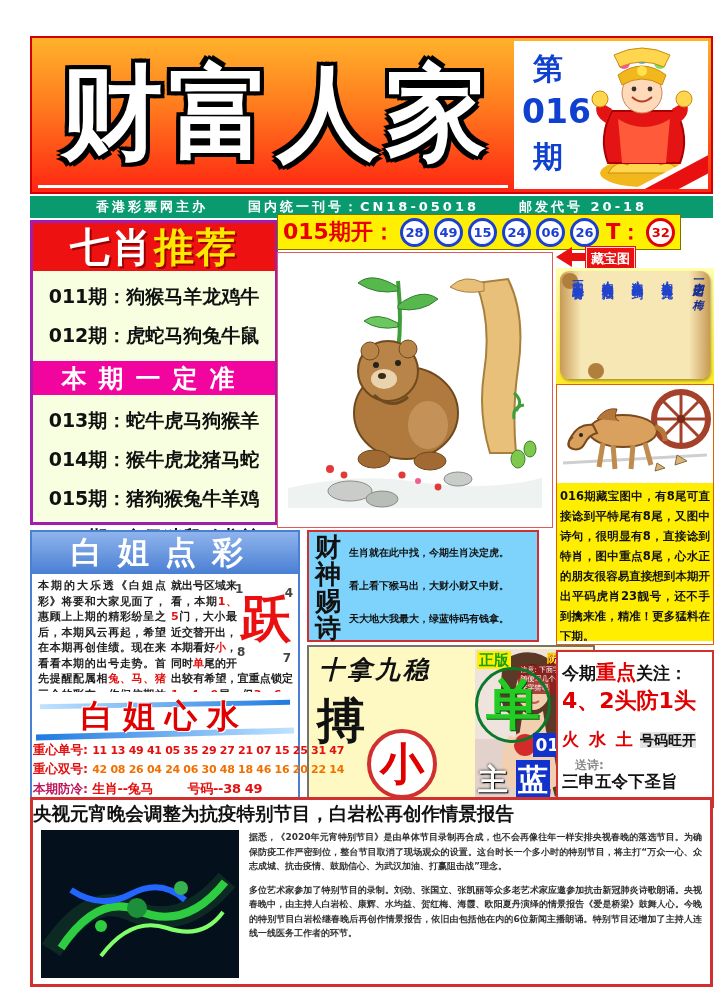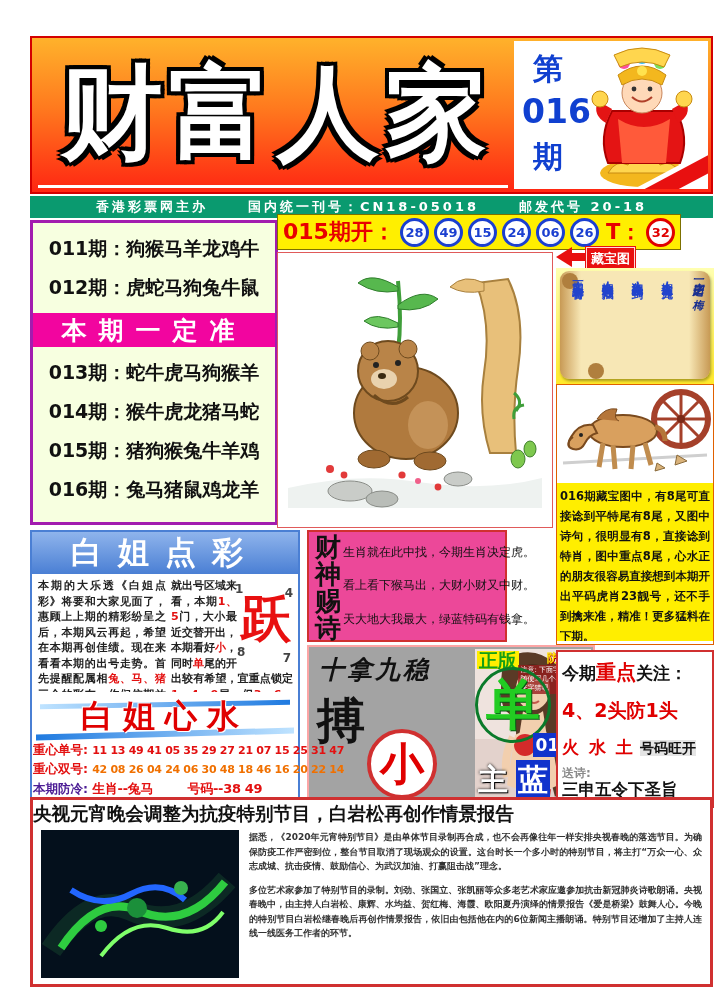--- a/index.html
+++ b/index.html
@@ -48,34 +48,34 @@
   .ball{width:29px;height:29px;border-radius:50%;border:3px solid #1b3fd0;color:#1b3fd0;
     background:radial-gradient(circle at 35% 30%,#ffffff 55%,#d9e2ff);font-size:13px;font-weight:bold;
     display:flex;align-items:center;justify-content:center;flex:none;}
   .ball.special{border-color:#e00000;color:#e00000;background:radial-gradient(circle at 35% 30%,#ffffff 55%,#ffdcdc);}
   .t-label{color:#e80000;font-size:21px;font-weight:bold;margin-left:2px;}
 
   
   .cartoon-box{position:absolute;left:277px;top:252px;width:276px;height:276px;border:1px solid #e05a5a;background:#fff;}
 
   
-  .poem-box{position:absolute;left:307px;top:530px;width:200px;height:112px;border:2px solid #d03030;background:#ec4899;display:flex;}
+  .poem-box{position:absolute;left:307px;top:530px;width:232px;height:112px;border:2px solid #d03030;background:#7dd3fc;display:flex;}
   .poem-title{width:32px;margin:2px 2px 0 6px;font-size:26px;line-height:27px;font-weight:bold;color:#111;word-break:break-all;}
   .poem-lines{flex:1;display:flex;flex-direction:column;justify-content:space-around;padding:4px 0;}
-  .poem-line{font-size:12px;font-weight:normal;color:#111;white-space:nowrap;}
-
-  
-  .shina-box{position:absolute;left:307px;top:645px;width:288px;height:163px;border:2px solid #fca5a5;background:#a3a3a3;}
+  .poem-line{font-size:10px;font-weight:bold;color:#111;white-space:nowrap;}
+
+  
+  .shina-box{position:absolute;left:307px;top:645px;width:288px;height:163px;border:2px solid #737373;background:#fef9c3;}
   .shina-title{position:absolute;left:10px;top:6px;font-family:"DejaVu Serif","Liberation Serif",serif;
     font-style:italic;font-weight:bold;font-size:25px;color:#111;letter-spacing:3px;white-space:nowrap;}
   .bo{position:absolute;left:8px;top:42px;font-size:48px;font-weight:bold;color:#111;}
   .circle-small{position:absolute;left:58px;top:82px;width:70px;height:70px;border:4px solid #d03030;border-radius:50%;
     color:#e00000;font-size:44px;font-weight:bold;display:flex;align-items:center;justify-content:center;background:#fff;}
   .photo{position:absolute;right:2px;top:2px;width:116px;height:155px;overflow:hidden;background:#e9dcd6;}
-  .zhengban{position:absolute;left:2px;top:2px;background:#ffee00;color:#15a015;font-weight:bold;font-size:19px;padding:0 2px;line-height:18px;}
+  .zhengban{position:absolute;left:2px;top:2px;background:#ffee00;color:#15a015;font-weight:bold;font-size:15px;padding:0 2px;line-height:18px;}
   .fangwei{position:absolute;right:1px;top:1px;color:#ffe000;font-weight:bold;font-size:12px;text-shadow:1px 1px 0 #a00000;white-space:nowrap;}
   .fangwei-note{position:absolute;right:1px;top:16px;font-size:7px;line-height:9px;color:#fff;
     background:rgba(150,30,30,.8);padding:1px 2px;text-align:left;}
   .dan{position:absolute;left:0;top:18px;width:76px;height:76px;border:3px solid #0a7a2a;border-radius:50%;
     color:#22cc22;font-size:54px;font-weight:bold;display:flex;align-items:center;justify-content:center;
     text-shadow:1px 1px 0 #055515;}
   .issue-tag{position:absolute;right:0;top:84px;background:#1133cc;color:#fff;font-size:17px;font-weight:bold;padding:0 3px;line-height:24px;}
   .zhu-row{position:absolute;left:3px;bottom:3px;display:flex;gap:8px;align-items:baseline;}
   .zhu{color:#fff;font-size:30px;font-weight:bold;text-shadow:0 0 3px #000,1px 1px 0 #000;}
   .lan{background:#1133cc;color:#fff;font-size:30px;font-weight:bold;padding:0 2px;}
@@ -98,25 +98,25 @@
   .scol{writing-mode:vertical-rl;text-orientation:upright;font-size:11.5px;font-weight:bold;color:#2244cc;letter-spacing:1px;}
   .scol.first{color:#1a2f8f;font-style:italic;font-size:11px;}
 
   .horse-note-box{position:absolute;left:556px;top:384px;width:158px;height:261px;border:1px solid #e06000;background:#fff;}
   .horse-area{height:98px;overflow:hidden;}
   .treasure-note{height:158px;background:#ffee00;padding:3px 3px;font-size:11.5px;line-height:20px;font-weight:bold;color:#111;text-align:justify;overflow:hidden;}
 
   .focus-box{position:absolute;left:556px;top:650px;width:158px;height:158px;border:2px solid #d03030;background:#fff;padding:7px 4px 0 4px;}
   .f1{font-size:17px;font-weight:bold;color:#111;white-space:nowrap;}
   .f1 .em{color:#e00000;font-size:20px;}
-  .f2{color:#e00000;font-size:19px;font-weight:bold;margin-top:12px;white-space:nowrap;}
+  .f2{color:#e00000;font-size:22px;font-weight:bold;white-space:nowrap;}
   .f3{margin-top:12px;white-space:nowrap;}
   .f3a{color:#e00000;font-size:17px;font-weight:bold;letter-spacing:2px;}
   .f3b{color:#111;font-size:14px;font-weight:bold;background:#e4e4e4;}
-  .f4{font-size:12px;color:#8a8a8a;font-weight:bold;margin-top:8px;line-height:12px;}
+  .f4{font-size:12px;color:#8a8a8a;font-weight:bold;margin-top:8px;line-height:12px;margin-left:13px;}
   .f5{font-size:16.5px;font-weight:bold;color:#111;white-space:nowrap;}
 
   
   .baijie-box{position:absolute;left:30px;top:530px;width:270px;height:275px;border:2px solid #4a7fd4;background:#fff;}
   .bj-head{height:42px;background:linear-gradient(#8fb4ec,#4a7fd4);color:#fff;font-size:31px;font-weight:bold;
     display:flex;align-items:center;justify-content:center;letter-spacing:16px;white-space:nowrap;}
   .bj-body{position:relative;height:118px;overflow:hidden;padding:4px 5px 0 6px;font-size:11px;line-height:15.5px;color:#222;font-weight:bold;text-align:justify;}
   .bj-c1{float:left;width:128px;}
   .bj-c2{float:right;width:122px;}
   .bj-red{color:#e31010;}
@@ -124,21 +124,21 @@
   .yue{position:absolute;left:2px;top:14px;font-size:50px;font-weight:bold;color:#e81010;line-height:50px;}
   .yn{position:absolute;font-size:12px;color:#444;font-weight:bold;}
   .yn1{left:-4px;top:2px;} .yn4{right:0;top:6px;} .yn8{left:-2px;bottom:6px;} .yn7{right:2px;bottom:0;}
   .xs-title{clear:both;position:relative;text-align:center;color:#e00000;font-size:32px;font-weight:bold;
     letter-spacing:10px;margin-top:4px;height:44px;line-height:40px;white-space:nowrap;}
   .xs-title:before{content:"";position:absolute;left:8px;right:8px;top:6px;height:5px;background:linear-gradient(90deg,#bfe3ff,#1f7ae0);transform:skewY(-1deg);}
   .xs-title:after{content:"";position:absolute;left:4px;right:4px;bottom:3px;height:6px;background:linear-gradient(90deg,#1f7ae0,#bfe3ff);transform:skewY(-1.5deg);}
   .xs-title span{position:relative;z-index:1;text-shadow:1px 1px 0 #fff,-1px -1px 0 #fff;}
   .xs-row{margin:2px 3px 0 1px;font-weight:bold;white-space:nowrap;font-size:12px;}
   .xs-lbl{color:#e31010;font-size:12.5px;}
-  .xs-lbl.blue{color:#4c1d95;}
+  .xs-lbl.blue{color:#be185d;}
   .xs-val{color:#e31010;font-size:11px;letter-spacing:-0.3px;}
   .xs-val.orange{color:#f07000;}
   .xs-gap{display:inline-block;width:26px;}
 
   
   .article-box{position:absolute;left:30px;top:797px;width:683px;height:190px;border:3px solid #d03030;background:#fff;}
   .art-title{font-size:18.5px;font-weight:bold;color:#111;margin-top:1px;white-space:nowrap;}
   .art-body{display:flex;padding:4px 8px 0 8px;gap:10px;}
   .art-img{width:198px;height:148px;background:#05101e;flex:none;}
   .art-col{font-size:9px;line-height:14.5px;color:#333;text-align:justify;font-weight:bold;}
@@ -187,20 +187,24 @@
     </div>
   </div>
 
   <div class="info-bar">
     <span>香港彩票网主办</span>
     <span>国内统一刊号：CN18-05018</span>
     <span>邮发代号 20-18</span>
   </div>
 
   <div class="xiao-box">
+    <div class="xiao-head">
+      <span class="w">七肖</span>
+      <span class="y">推荐</span>
+    </div>
     <div class="xiao-row"><span>011期：</span><span>狗猴马羊龙鸡牛</span></div>
     <div class="xiao-row"><span>012期：</span><span>虎蛇马狗兔牛鼠</span></div>
     <div class="xiao-div">本期一定准</div>
     <div class="xiao-row"><span>013期：</span><span>蛇牛虎马狗猴羊</span></div>
     <div class="xiao-row"><span>014期：</span><span>猴牛虎龙猪马蛇</span></div>
     <div class="xiao-row"><span>015期：</span><span>猪狗猴兔牛羊鸡</span></div>
     <div class="xiao-row"><span>016期：</span><span>兔马猪鼠鸡龙羊</span></div>
   </div>
 
   <div class="draw-row">

